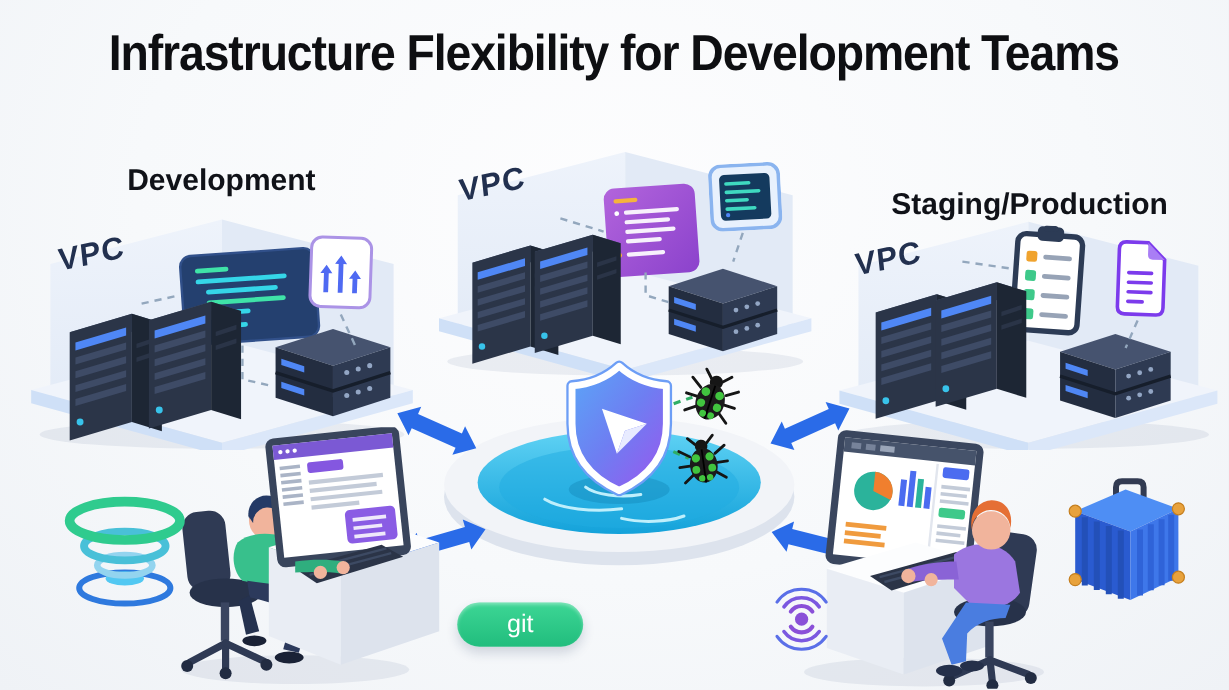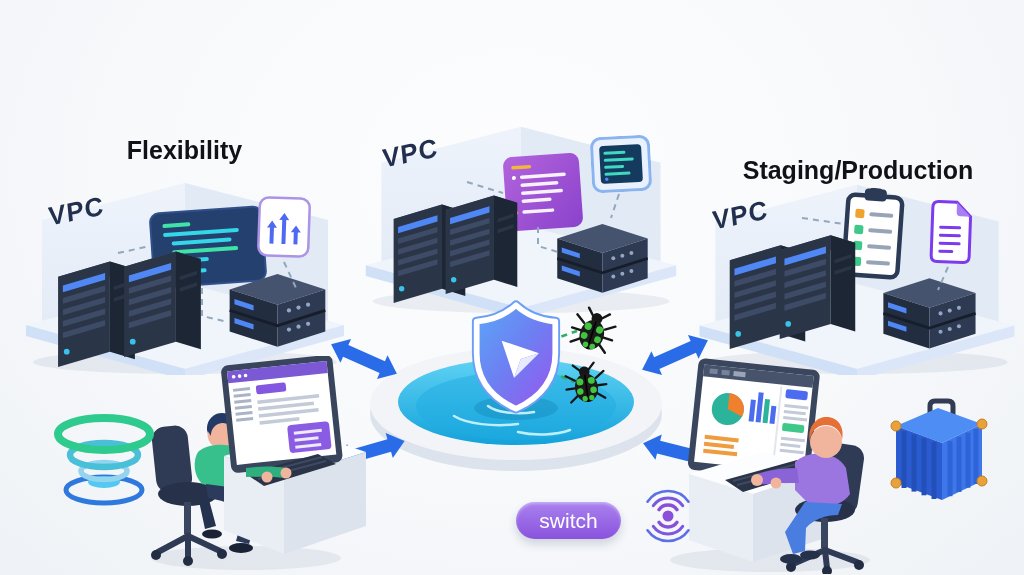--- a/index.html
+++ b/index.html
@@ -218,20 +218,21 @@
           <circle cx="102" cy="28" r="5"></circle>
       <circle cx="16" cy="87" r="5"></circle>
           <circle cx="102" cy="85" r="5"></circle>
     </g>
   </symbol>
 </defs>
 </svg>
 
 <div class="canvas">
 
+  <div class="abs title"><span>Infrastructure Flexibility for Development Teams</span></div>
 
   <svg class="abs" style="left:24px;top:168px" width="322" height="207">
       <use href="#sym-room"></use>
     </svg>
   <svg class="abs" style="left:360px;top:112px" width="322" height="202">
       <use href="#sym-room"></use>
     </svg>
   <svg class="abs" style="left:696px;top:170px" width="322" height="205">
       <use href="#sym-room"></use>
     </svg>
@@ -277,21 +278,21 @@
   <svg class="abs" style="left:722px;top:232px" width="90" height="118">
       <use href="#sym-tower"></use>
     </svg>
   <svg class="abs" style="left:772px;top:222px" width="90" height="118">
       <use href="#sym-tower"></use>
     </svg>
   <svg class="abs" style="left:876px;top:272px" width="106" height="80">
       <use href="#sym-rack"></use>
     </svg>
 
-  <div class="abs env-label" style="left:32px;top:136px;width:305px">Flexibility</div>
+  <div class="abs env-label" style="left:32px;top:136px;width:305px">Development</div>
   <div class="abs env-label" style="left:700px;top:156px;width:316px">Staging/Production</div>
   <div class="abs vpc" style="left:48px;top:196px">VPC</div>
   <div class="abs vpc" style="left:382px;top:138px">VPC</div>
   <div class="abs vpc" style="left:712px;top:200px">VPC</div>
 
   <svg class="abs" style="left:368px;top:346px" width="296" height="132" viewBox="0 0 296 132">
     <ellipse cx="148" cy="68" rx="146" ry="57" fill="#dde3ed"></ellipse>
     <ellipse cx="148" cy="58" rx="146" ry="56" fill="#f2f4f8"></ellipse>
     <ellipse cx="148" cy="56" rx="118" ry="43" fill="url(#gWater)"></ellipse>
     <ellipse cx="148" cy="60" rx="100" ry="34" fill="#1fabe2" opacity=".5"></ellipse>
@@ -482,17 +483,17 @@
   <svg class="abs" style="left:46px;top:410px" width="116" height="102">
       <use href="#sym-vortex"></use>
     </svg>
   <svg class="abs" style="left:880px;top:396px" width="116" height="112">
       <use href="#sym-container"></use>
     </svg>
   <svg class="abs" style="left:634px;top:486px" width="68" height="62">
       <use href="#sym-ripple"></use>
     </svg>
 
-  <div class="abs pill pill-switch" style="left:516px;top:502px;width:105px;height:37px">
-      <span>switch</span>
+  <div class="abs pill pill-git" style="left:381px;top:502px;width:105px;height:37px">
+      <span>git</span>
     </div>
 
 </div>
 
 </body></html>

